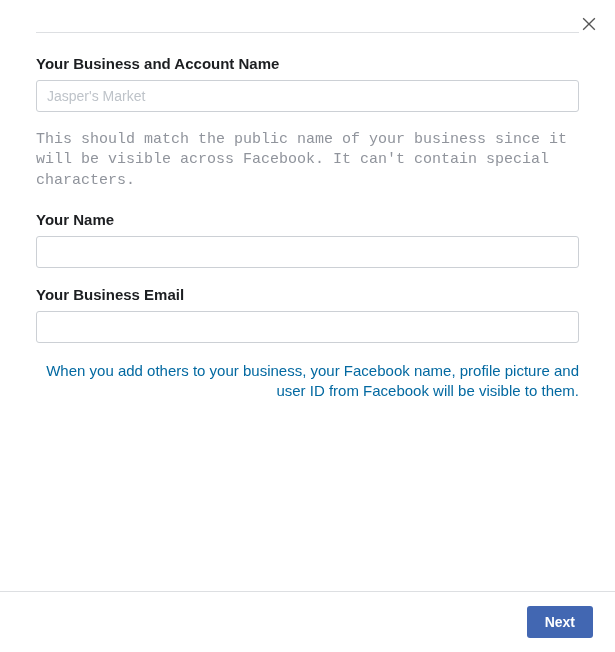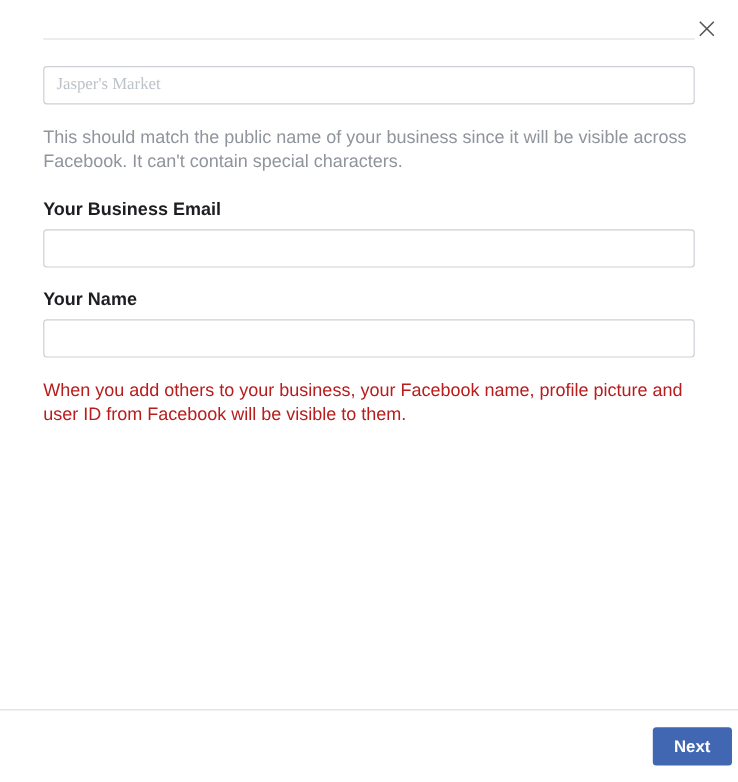--- a/index.html
+++ b/index.html
@@ -55,46 +55,48 @@
     margin-bottom: 8px;
     display: block;
   }
   .text-input {
     width: 100%;
     height: 32px;
     border: 1px solid #ccd0d5;
     border-radius: 3px;
     padding: 6px 10px;
     font-size: 14px;
-    font-family: Liberation Serif, serif;
+    font-family: Liberation Sans, sans-serif;
     color: #1c1e21;
     background: #fff;
   }
   .text-input::placeholder {
     color: #bec3c9;
   }
   .helper-text {
     font-size: 15px;
     color: #90949c;
     line-height: 1.35;
     margin-bottom: 20px;
+    font-family: Liberation Mono, monospace;
   }
   .info-text {
     font-size: 15px;
-    color: #b91c1c;
+    color: #0369a1;
     line-height: 1.35;
     margin-top: 4px;
+    text-align: right;
   }
   .footer {
     position: absolute;
     bottom: 0;
     left: 0;
     right: 0;
     border-top: 1px solid #dddfe2;
-    padding: 14px 5px;
+    padding: 14px 22px;
     display: flex;
     justify-content: flex-end;
   }
   .next-btn {
     background: #4267b2;
     color: #fff;
     border: none;
     border-radius: 3px;
     font-size: 14px;
     font-weight: bold;
@@ -110,31 +112,32 @@
   <svg viewBox="0 0 24 24" stroke="currentColor" stroke-width="1.6" fill="none">
     <line x1="5" y1="5" x2="19" y2="19"></line>
     <line x1="19" y1="5" x2="5" y2="19"></line>
   </svg>
 </div>
 
 <div class="content">
   <hr class="divider">
 
   <div class="field-group">
+    <label class="field-label">Your Business and Account Name</label>
     <input type="text" class="text-input" placeholder="Jasper's Market" style="">
   </div>
   <p class="helper-text">This should match the public name of your business since it will be visible across Facebook. It can't contain special characters.</p>
 
   <div class="field-group">
-    <label class="field-label">Your Business Email</label>
+    <label class="field-label">Your Name</label>
     <input type="text" class="text-input" style="">
   </div>
 
   <div class="field-group">
-    <label class="field-label">Your Name</label>
+    <label class="field-label">Your Business Email</label>
     <input type="text" class="text-input" style="">
   </div>
 
   <p class="info-text">When you add others to your business, your Facebook name, profile picture and user ID from Facebook will be visible to them.</p>
 </div>
 
 <div class="footer">
   <button class="next-btn">Next</button>
 </div>
 

